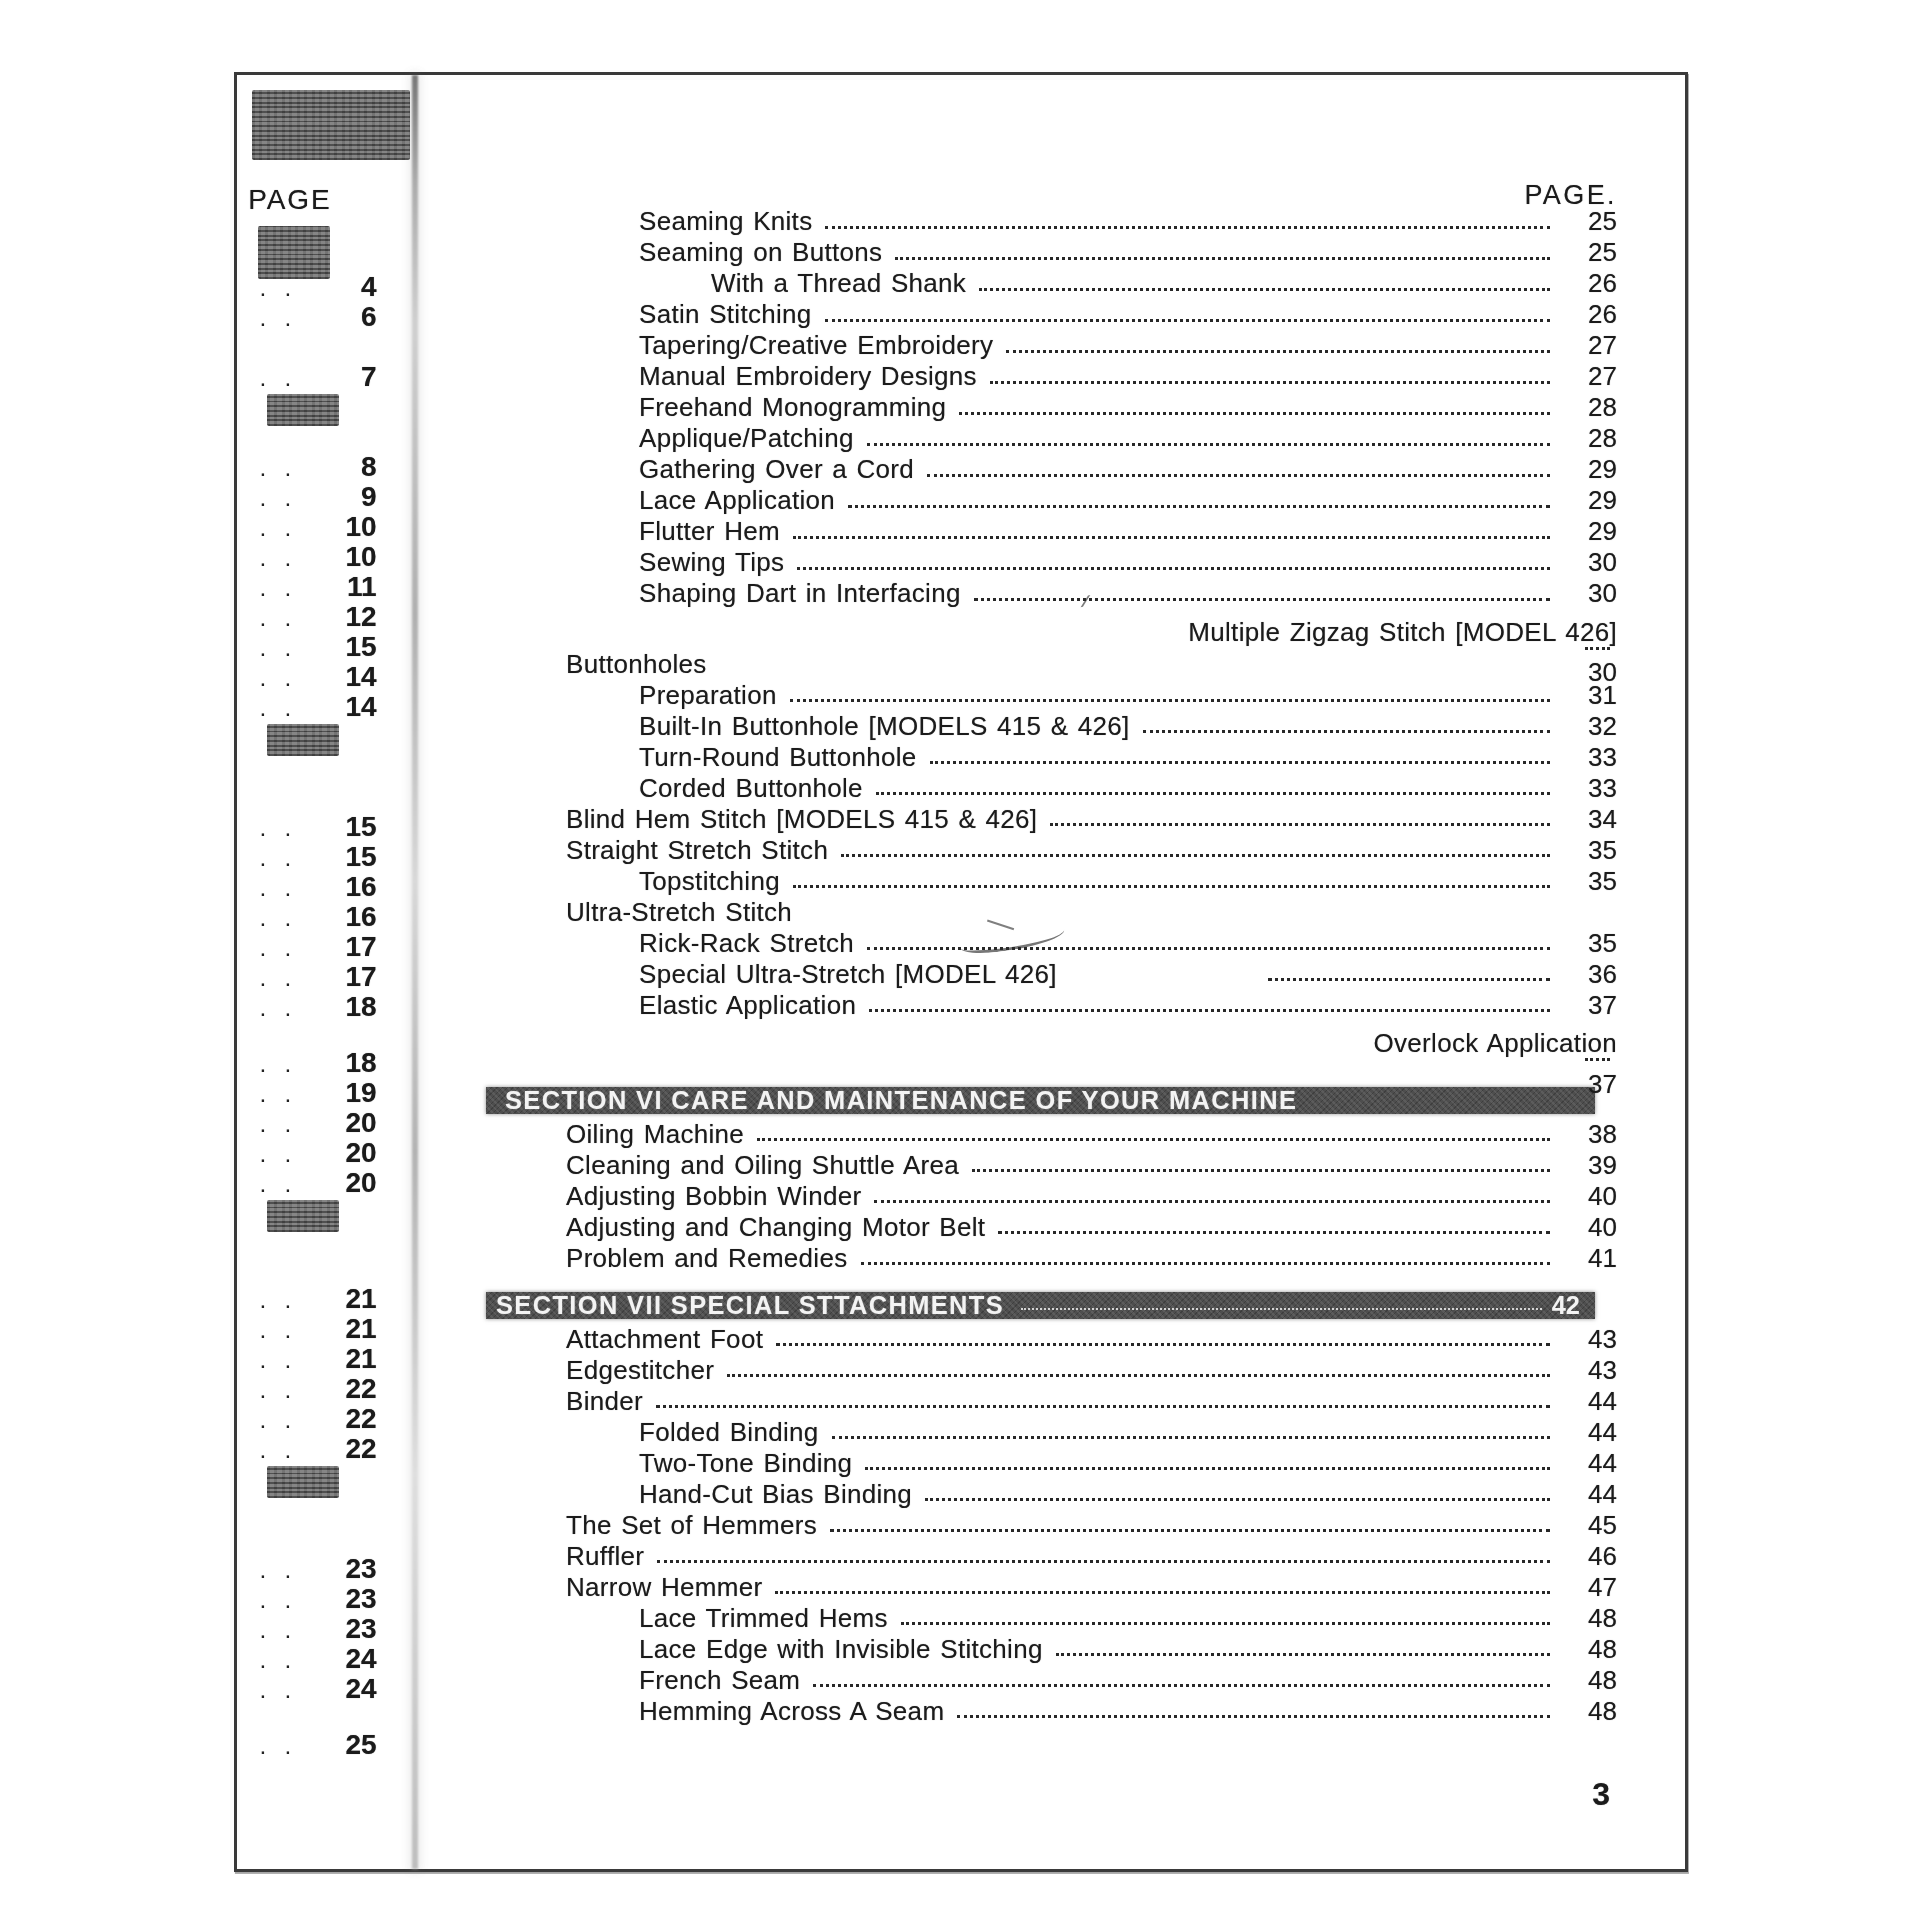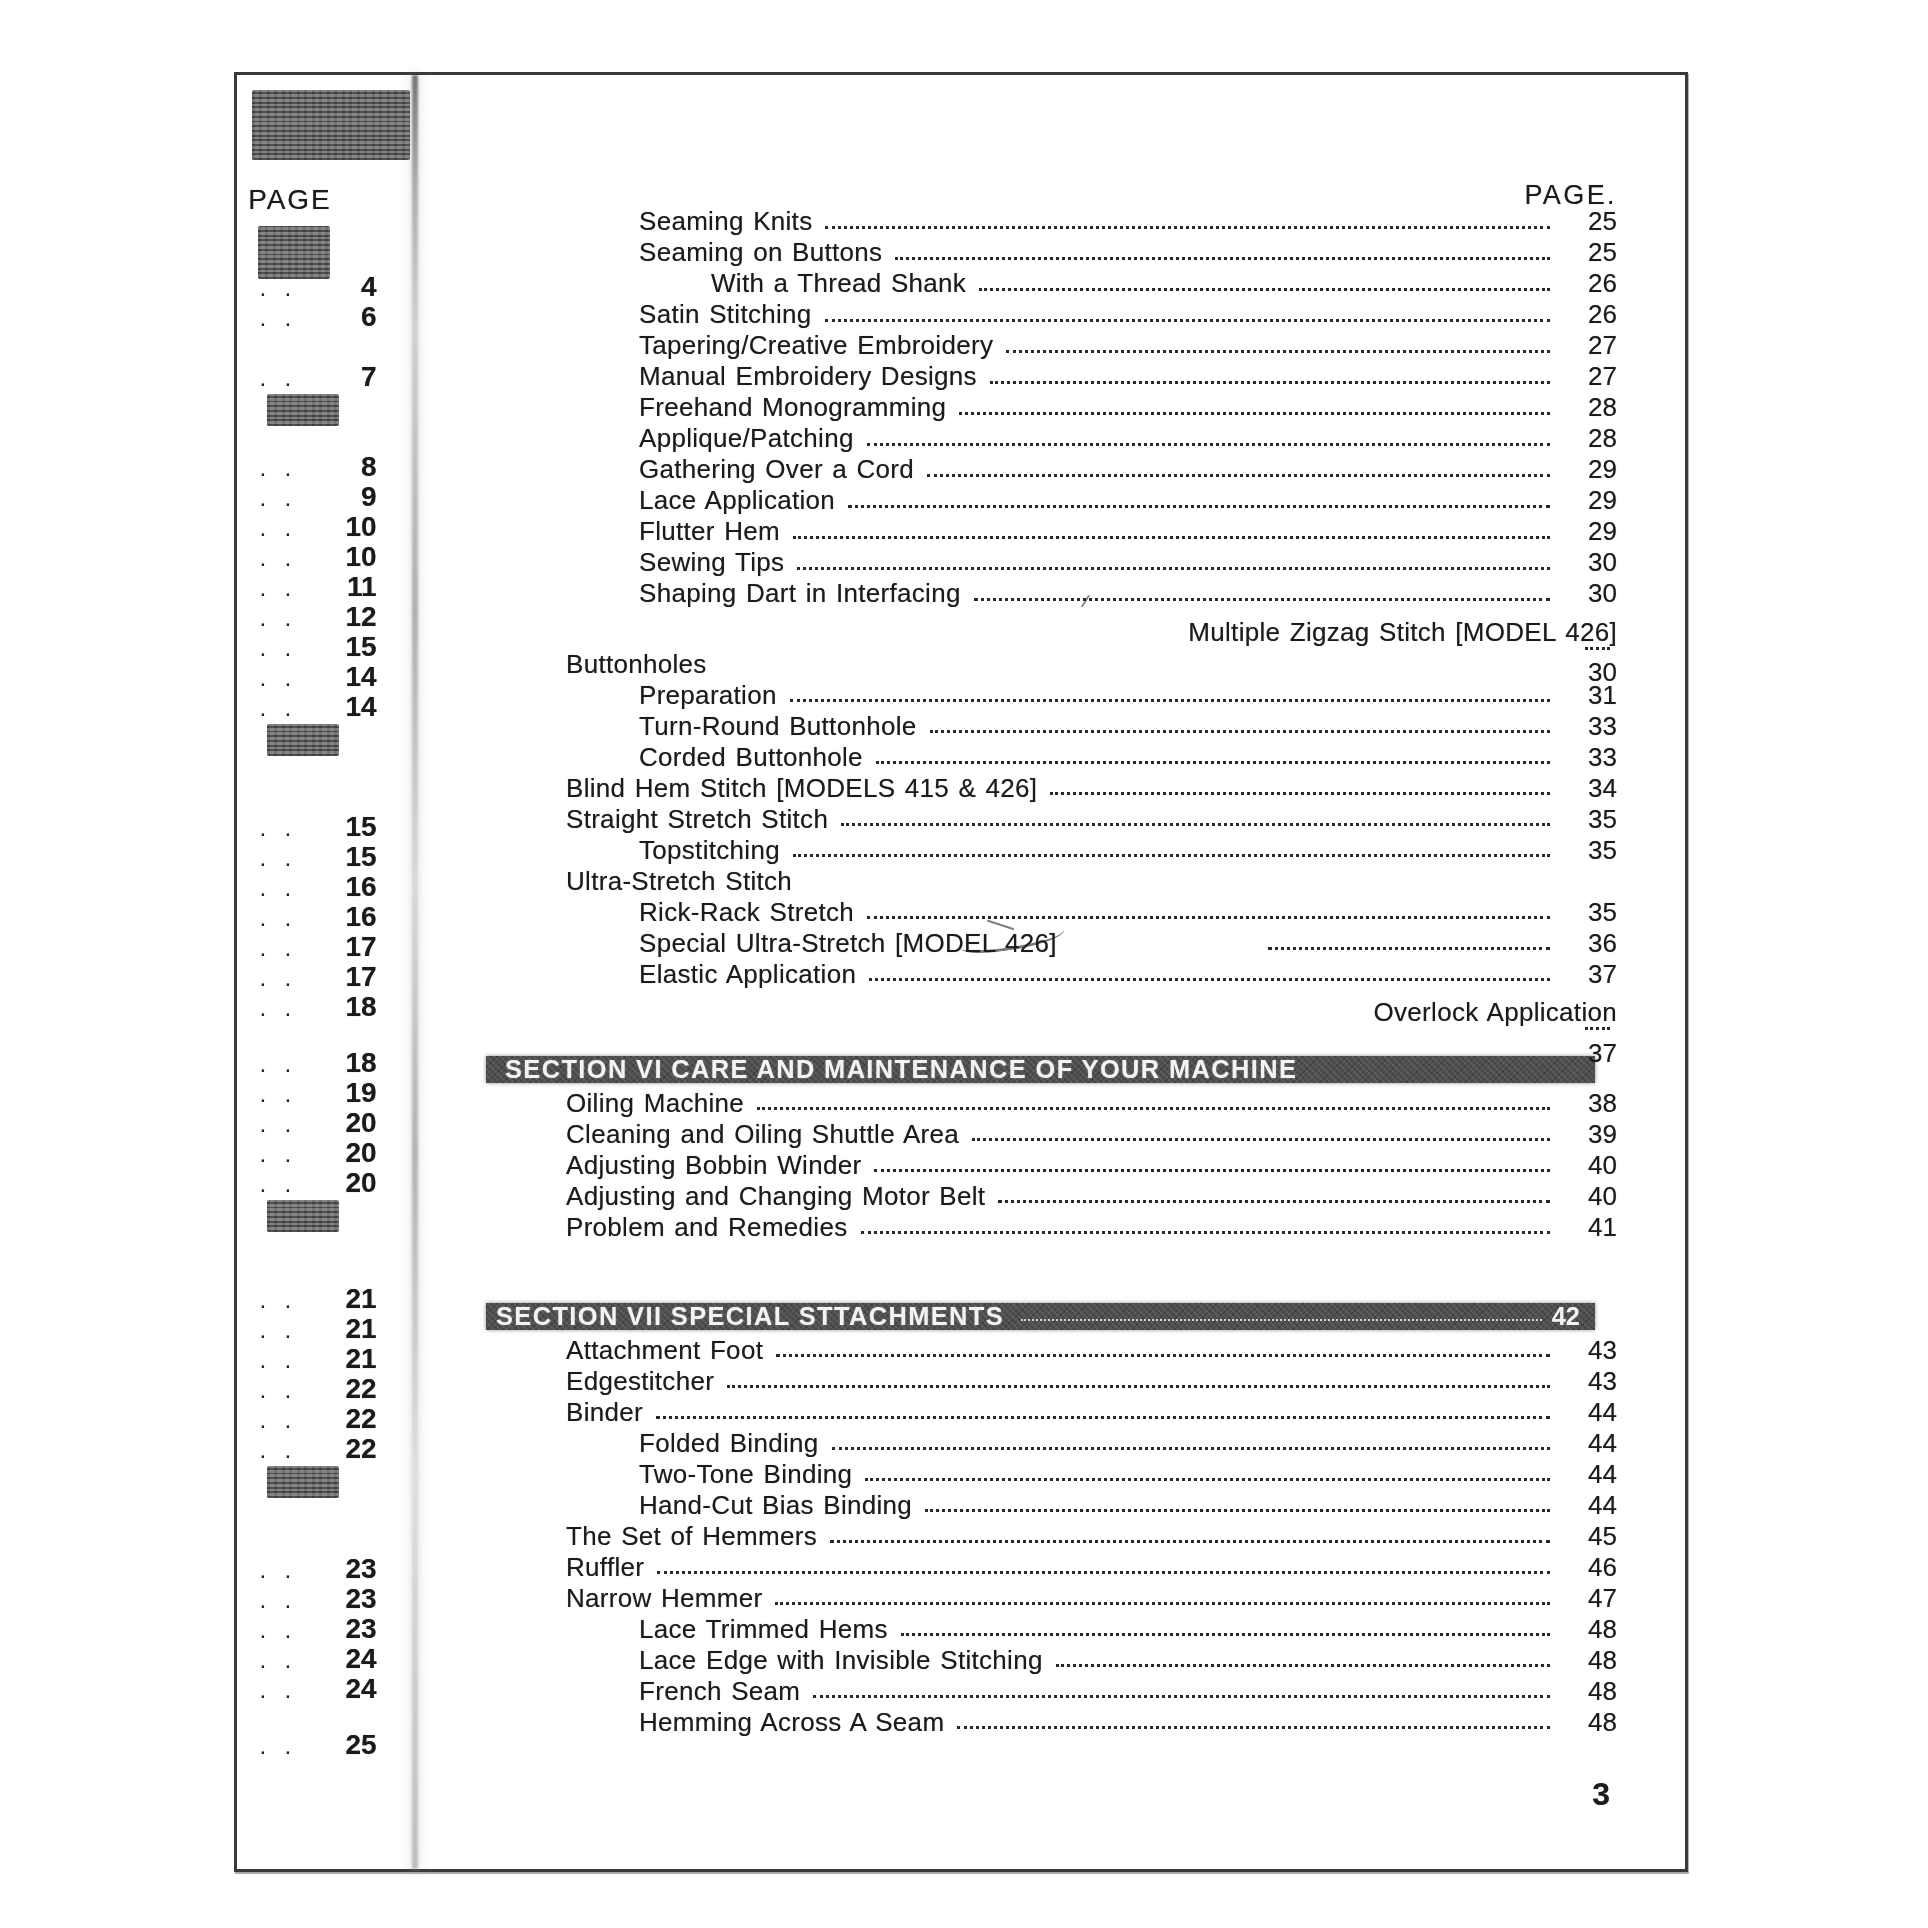--- a/index.html
+++ b/index.html
@@ -64,21 +64,21 @@
   .pg {width:60px; text-align:right; font-size:26px; line-height:30px; font-weight:500;
     text-shadow:0 0 0.8px rgba(25,25,25,.5);}
 
   .banner {height:27px; margin:28px 90px 3.8px 249px; display:flex; align-items:center;
     padding:0 15px 0 19px; box-sizing:content-box;
     background-color:#4e4e4e;
     background-image:
       repeating-linear-gradient(45deg, rgba(255,255,255,.08) 0 1.9px, transparent 1.9px 4.7px),
       repeating-linear-gradient(135deg, rgba(0,0,0,.2) 0 0.9px, transparent 0.9px 3.8px);
     box-shadow:0 0 3.8px rgba(70,70,70,.6);}
-  .banner-spaced {margin-top:61px;padding-left:10px;}
+  .banner-spaced {margin-top:19px;padding-left:10px;}
   .banner-label {font-size:25.4px; font-weight:700; color:#f3f3f3; letter-spacing:1.4px;
     white-space:nowrap; text-shadow:0 0 1.9px rgba(255,255,255,.3);}
   .banner-dots {flex:1; border-bottom:2.8px dotted rgba(235,235,235,.85); margin:0 9.4px 8.5px 17px; align-self:flex-end;}
   .banner-page {font-size:25.4px; font-weight:700; color:#f3f3f3;}
 
   .folio {position:absolute; top:1701px; right:75px; font-size:32px; font-weight:700;
     text-shadow:0 0 0.9px rgba(20,20,20,.5);}
 </style>
 </head>
 <body>
@@ -329,20 +329,25 @@
             <span class="label">Buttonholes</span>
             <span class="nofill"></span>
             <span class="pg"></span>
           </div>
           <div class="row indent-1">
             <span class="label">Preparation</span>
             <span class="dots"></span>
             <span class="pg">31</span>
           </div>
           <div class="row indent-1">
+            <span class="label">Built-In Buttonhole [MODELS 415 &amp; 426]</span>
+            <span class="dots"></span>
+            <span class="pg">32</span>
+          </div>
+          <div class="row indent-1">
             <span class="label">Turn-Round Buttonhole</span>
             <span class="dots"></span>
             <span class="pg">33</span>
           </div>
           <div class="row indent-1">
             <span class="label">Corded Buttonhole</span>
             <span class="dots"></span>
             <span class="pg">33</span>
           </div>
           <div class="row indent-0">

